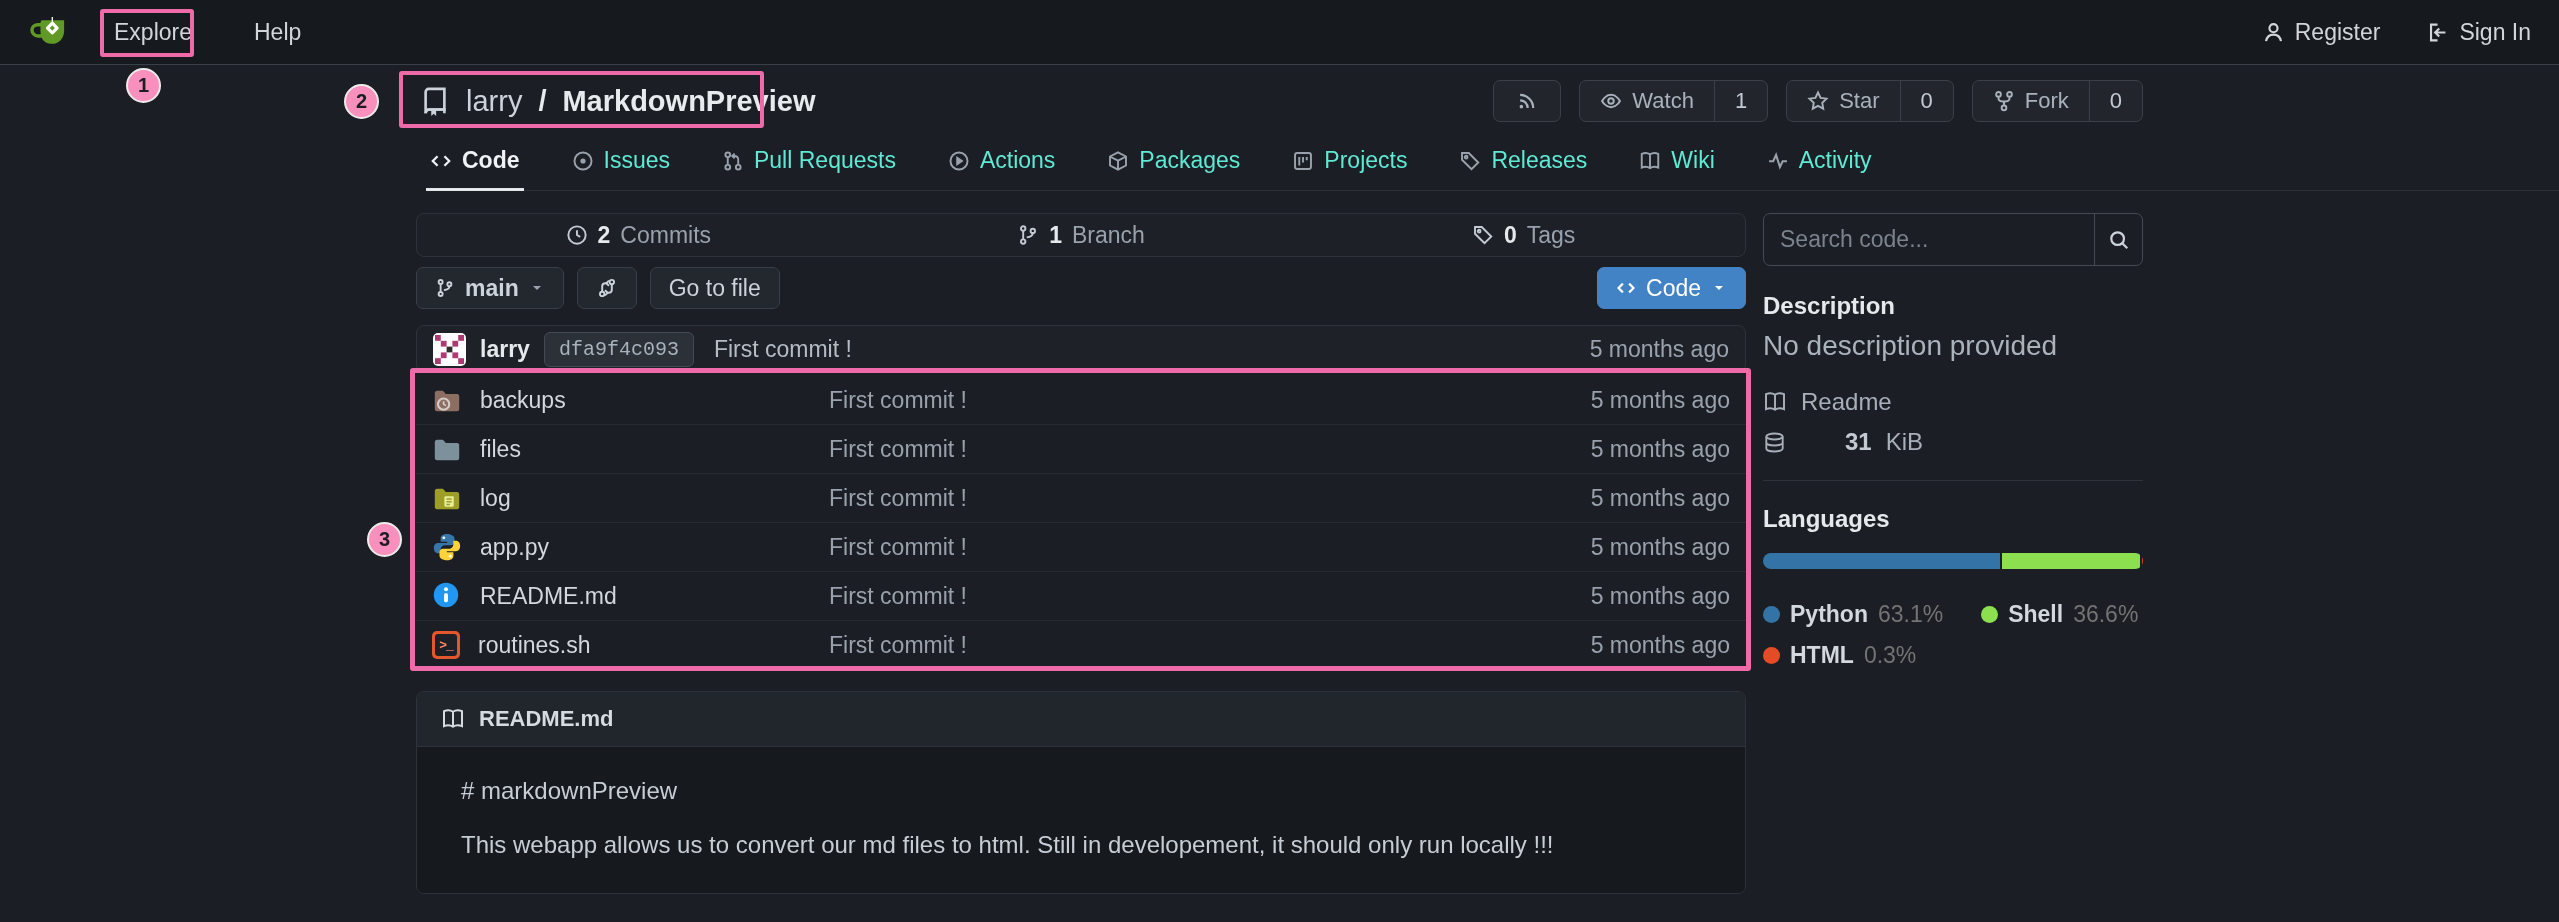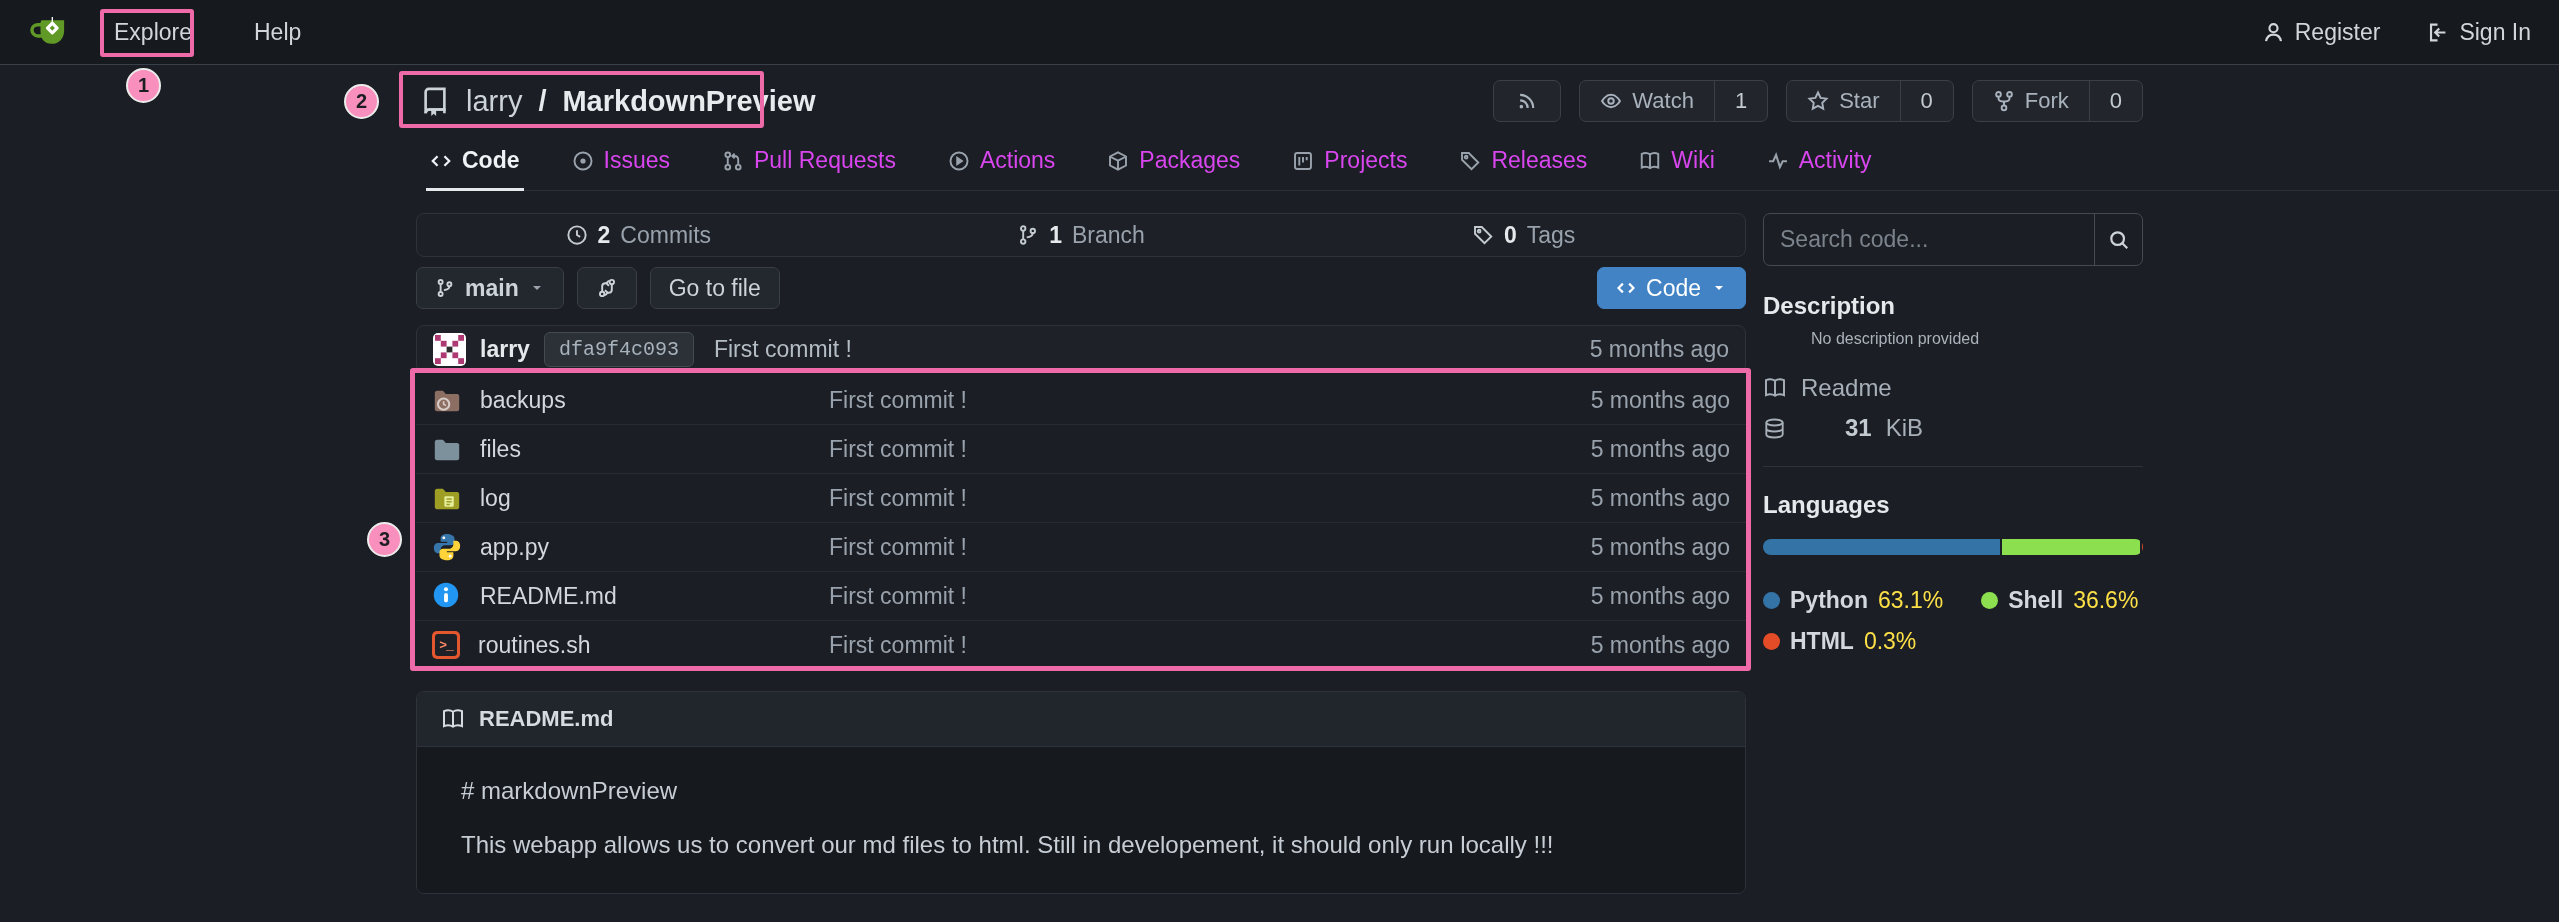--- a/index.html
+++ b/index.html
@@ -34,21 +34,21 @@
     display:flex; align-items:stretch; background:#22262c; border:1px solid #3a4048;
     border-radius:7px; color:#a9b2bc; font-size:22px; overflow:hidden; height:42px; cursor:pointer;
   }
   .hbtn .main-part { display:flex; align-items:center; gap:10px; padding:0 20px;justify-content:flex-end; }
   .hbtn .count-part { display:flex; align-items:center; padding:0 20px; border-left:1px solid #3a4048; color:#c3cad2; }
   .hbtn.icon-only .main-part { padding:0 22px; }
 
   
   .tabs { display:flex; gap:44px; margin-left:426px; border-bottom:1px solid #2c3138; height:54px; align-items:flex-end;
           margin-right:0; padding-right:416px; }
-  .tab { display:flex; align-items:center; gap:10px; color:#d946ef; padding:0 4px 16px 4px; cursor:pointer; position:relative; }
+  .tab { display:flex; align-items:center; gap:10px; color:#5eead4; padding:0 4px 16px 4px; cursor:pointer; position:relative; }
   .tab.active { color:#f0f3f6; font-weight:700; }
   .tab.active::after { content:""; position:absolute; left:0; right:0; bottom:-1px; height:3px; background:#e6e9ec; }
 
   
   .content { display:flex; margin:22px auto 0 auto; width:1727px; gap:17px; align-items:flex-start; }
   .main-col { width:1330px; }
   .side-col { width:380px; }
 
   
   .stats-bar {
@@ -101,32 +101,32 @@
 
   
   .search-box { height:53px; display:flex; border:1px solid #434a53; border-radius:7px; overflow:hidden; }
   .search-box input {
     flex:1; background:transparent; border:none; outline:none; color:#cdd3da;
     font-size:23px; font-family:inherit; padding:0 16px;
   }
   .search-box input::placeholder { color:#7b838d; }
   .search-btn { width:48px; display:flex; align-items:center; justify-content:center; border-left:1px solid #434a53; color:#cdd3da; cursor:pointer; }
   .side-title { margin-top:26px; font-size:24px; font-weight:700; color:#e6e9ec; }
-  .side-desc { margin-top:10px; font-size:16px; color:#aab2bb;margin-left:48px; }
+  .side-desc { margin-top:10px; font-size:28px; color:#aab2bb; }
   .side-row { margin-top:26px; display:flex; align-items:center; gap:14px; color:#a7afb9; font-size:24px; cursor:pointer; }
   .side-row.size { margin-top:12px; cursor:default; }
   .side-row .num { font-weight:700; color:#c3cad1;margin-left:45px; }
   .divider { margin:24px 0; border:none; border-top:1px solid #2e333b; }
   .lang-bar { margin-top:20px; height:16px; display:flex; gap:2px; border-radius:8px; overflow:hidden; }
   .lang-seg { height:100%; }
   .legend { margin-top:32px; display:flex; flex-wrap:wrap; column-gap:38px; row-gap:14px; }
   .legend-item { display:flex; align-items:center; gap:10px; cursor:pointer; }
   .legend-dot { width:17px; height:17px; border-radius:50%; }
   .legend-name { font-weight:700; color:#d2d8de; }
-  .legend-pct { color:#fde047; }
+  .legend-pct { color:#737373; }
 
   
   .ann-rect { position:absolute; border:4px solid #ef6aa9; border-radius:3px; pointer-events:none; z-index:9; }
   .ann-circle {
     position:absolute; width:35px; height:35px; border-radius:50%; background:#f98fbc;
     border:2px solid #ececec; color:#1c1e22; font-weight:700; font-size:20px;
     display:flex; align-items:center; justify-content:center; z-index:10; pointer-events:none;
   }
   #ann-rect-1 { left:100px; top:9px;  width:94px;  height:48px; }
   #ann-rect-2 { left:399px; top:71px; width:365px; height:57px; }

